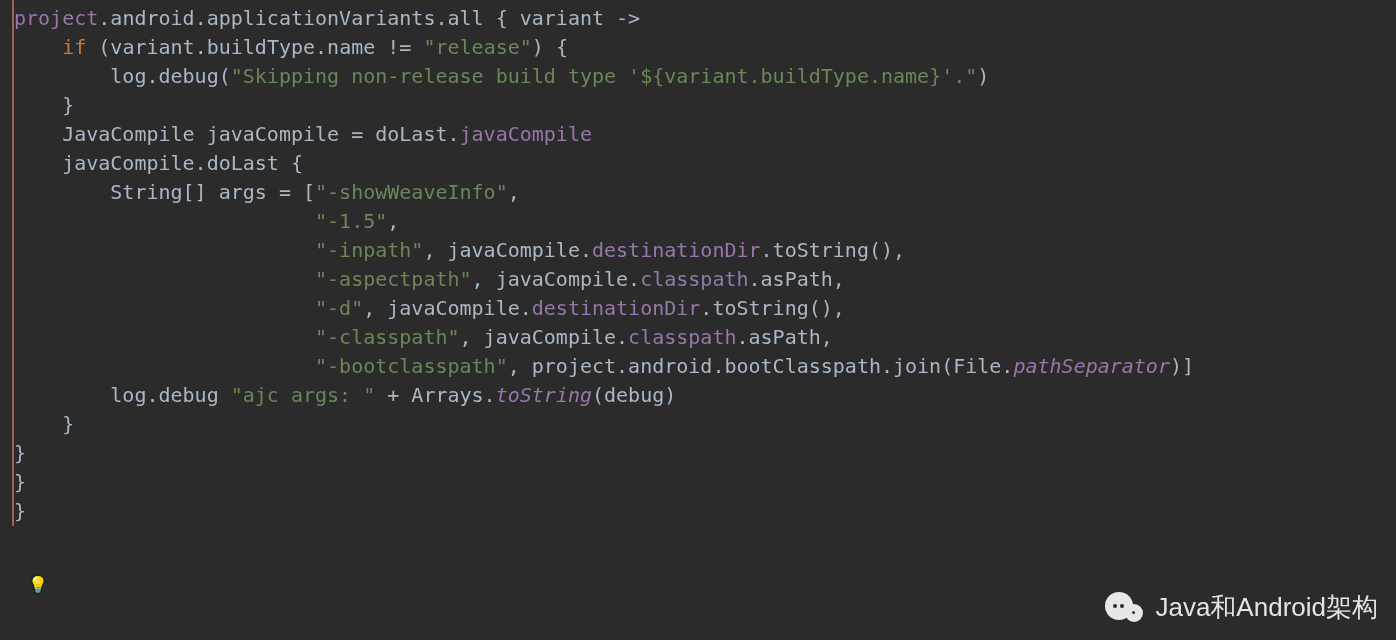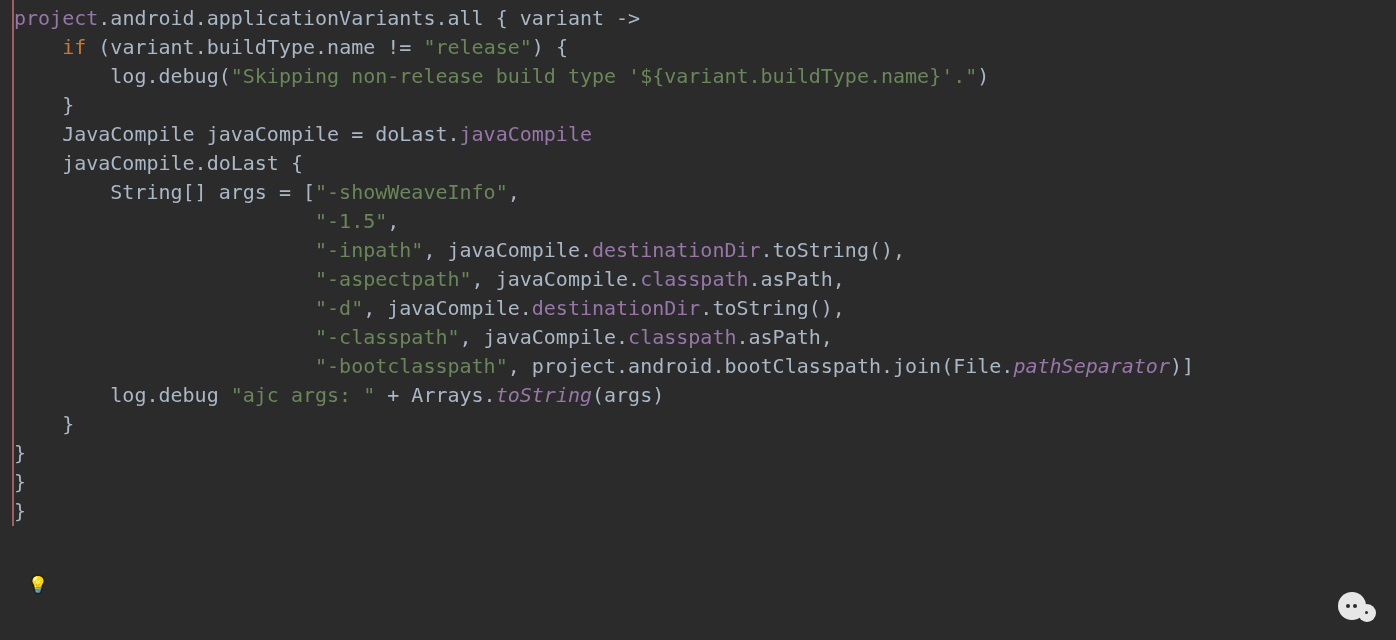--- a/index.html
+++ b/index.html
@@ -77,30 +77,31 @@
   <div class="line"><span>    }</span></div>
   <div class="line"><span>    JavaCompile javaCompile = doLast.</span><span class="prop">javaCompile</span></div>
   <div class="line"><span>    javaCompile.doLast {</span></div>
   <div class="line"><span>        String[] args = [</span><span class="str">"-showWeaveInfo"</span><span>,</span></div>
   <div class="line"><span>                         </span><span class="str">"-1.5"</span><span>,</span></div>
   <div class="line"><span>                         </span><span class="str">"-inpath"</span><span>, javaCompile.</span><span class="prop">destinationDir</span><span>.toString(),</span></div>
   <div class="line"><span>                         </span><span class="str">"-aspectpath"</span><span>, javaCompile.</span><span class="prop">classpath</span><span>.asPath,</span></div>
   <div class="line"><span>                         </span><span class="str">"-d"</span><span>, javaCompile.</span><span class="prop">destinationDir</span><span>.toString(),</span></div>
   <div class="line"><span>                         </span><span class="str">"-classpath"</span><span>, javaCompile.</span><span class="prop">classpath</span><span>.asPath,</span></div>
   <div class="line"><span>                         </span><span class="str">"-bootclasspath"</span><span>, project.android.bootClasspath.join(File.</span><span class="prop it">pathSeparator</span><span>)]</span></div>
-  <div class="line"><span>        log.debug </span><span class="str">"ajc args: "</span><span> + Arrays.</span><span class="prop it">toString</span><span>(args)</span></div>
+  <div class="line"><span>        log.debug </span><span class="str">"ajc args: "</span><span> + Arrays.</span><span class="prop it">toString</span><span>(debug)</span></div>
   <div class="line"><span>    }</span></div>
   <div class="line"><span>}</span></div>
   <div class="line"><span>}</span></div>
   <div class="line"><span>}</span></div>
 </div>
 
 <div class="bulb" style="top:570px;left:28px;">💡</div>
 
 <div class="watermark">
   <div class="wm-icon">
     <div class="big"></div>
       <div class="small"></div>
     <div class="dot d1"></div>
       <div class="dot d2"></div>
       <div class="dot d3"></div>
   </div>
+  <span>Java和Android架构</span>
 </div>
 
 </body></html>

